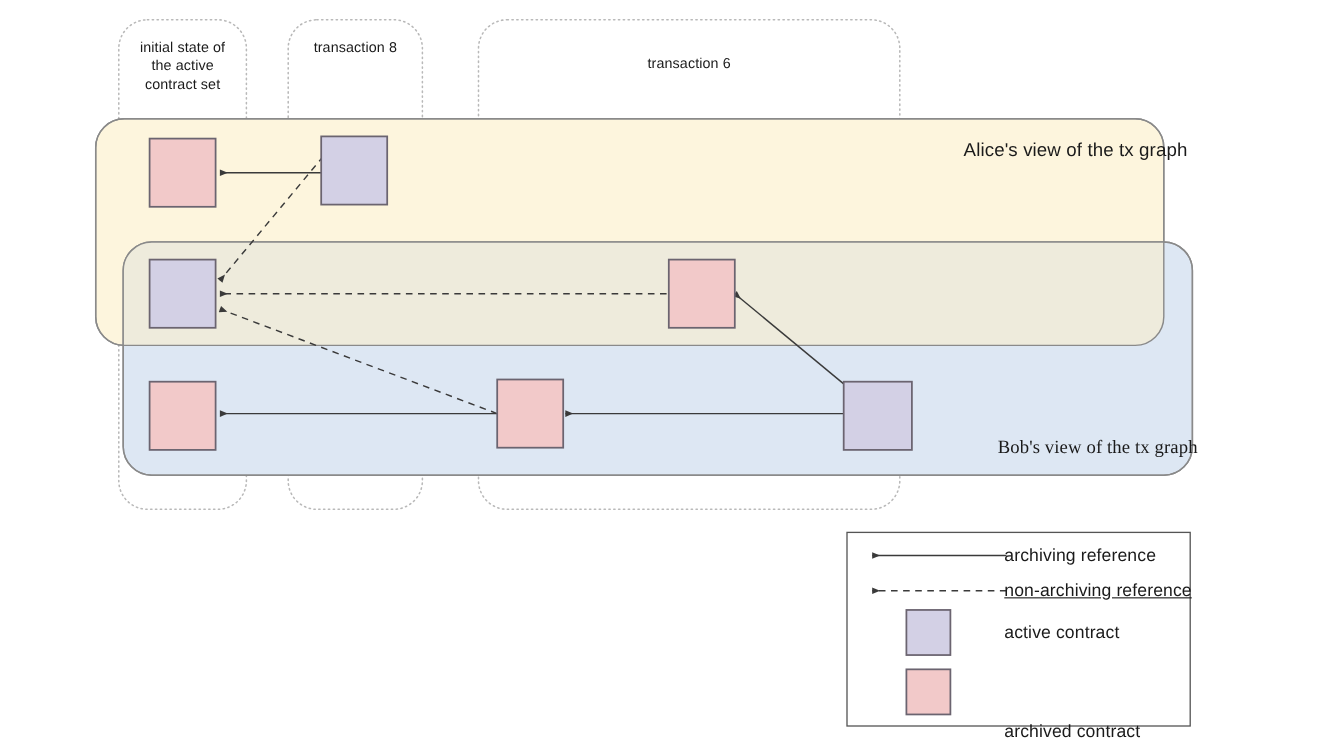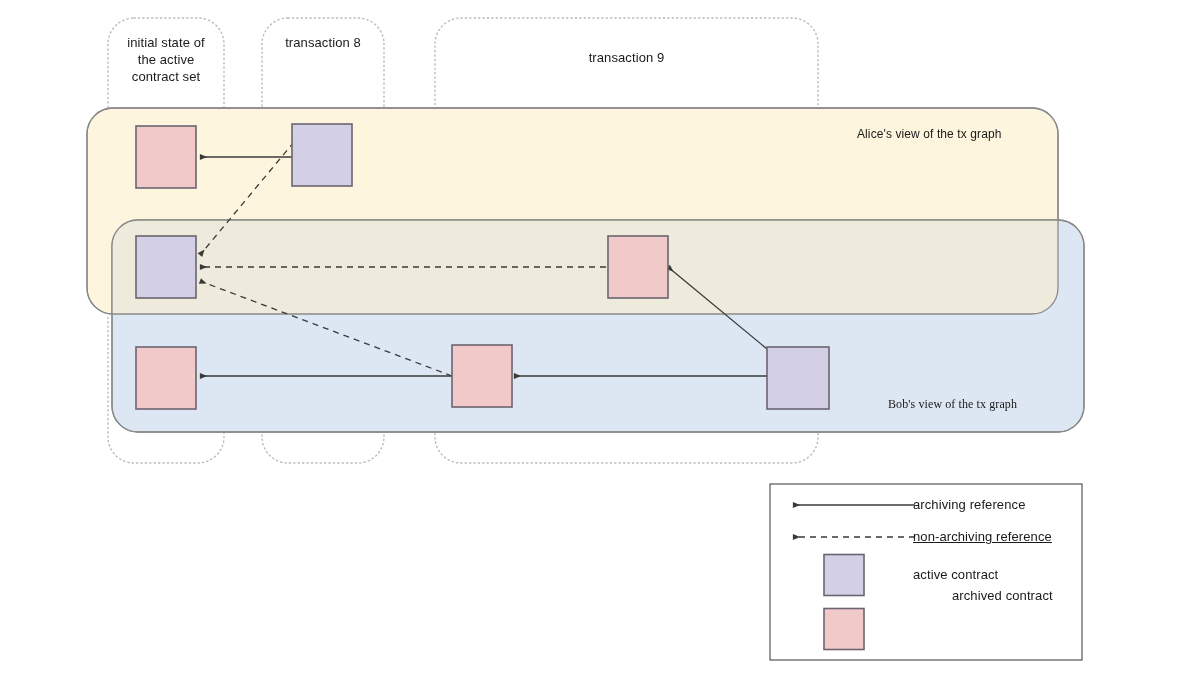--- a/index.html
+++ b/index.html
@@ -32,29 +32,30 @@
     text-align: center;
     font-size: 13px;
     color: #1a1a1a;
     line-height: 17px;
     letter-spacing: 0.1px;
     white-space: pre-line;
     pointer-events: none;
   }
   .panel-label {
     position: absolute;
-    font-size: 12px;
+    font-size: 17px;
     color: #1a1a1a;
     letter-spacing: 0.1px;
     white-space: nowrap;
     pointer-events: none;
+    margin-left: 19px;
   }
   .legend-label {
     position: absolute;
-    font-size: 13px;
+    font-size: 16px;
     color: #1a1a1a;
     letter-spacing: 0.1px;
     white-space: nowrap;
     pointer-events: none;
   }
 </style>
 </head>
 <body>
 
 <div id="diagram-root">
@@ -109,22 +110,22 @@
         <rect x="824" y="554.5" width="40" height="41" fill="#d3d0e5" stroke="#6b6470" stroke-width="1.6"></rect>
         <rect x="824" y="608.5" width="40" height="41" fill="#f2c9c9" stroke="#6b6470" stroke-width="1.6"></rect>
       </g>
   </svg>
 
   <div id="text-layer">
       <div class="col-label" style="left: 108px; top: 34px; width: 116px;">initial state of
 the active
 contract set</div>
       <div class="col-label" style="left: 262px; top: 34px; width: 122px;">transaction 8</div>
-      <div class="col-label" style="left: 435px; top: 49px; width: 383px;">transaction 9</div>
+      <div class="col-label" style="left: 435px; top: 49px; width: 383px;">transaction 6</div>
       <div class="panel-label" style="left: 857px; top: 127px;">Alice's view of the tx graph</div>
       <div class="panel-label" style="left: 888px; top: 397px; font-family: Liberation Serif, serif;">Bob's view of the tx graph</div>
       <div class="legend-label" style="left: 913px; top: 497px;">archiving reference</div>
       <div class="legend-label" style="left: 913px; top: 529px; text-decoration: underline;">non-archiving reference</div>
       <div class="legend-label" style="left: 913px; top: 567px;">active contract</div>
-      <div class="legend-label" style="left: 913px; top: 588px; margin-left: 39px;">archived contract</div>
+      <div class="legend-label" style="left: 913px; top: 657px;">archived contract</div>
     </div>
 
 </div>
 
 </body></html>

